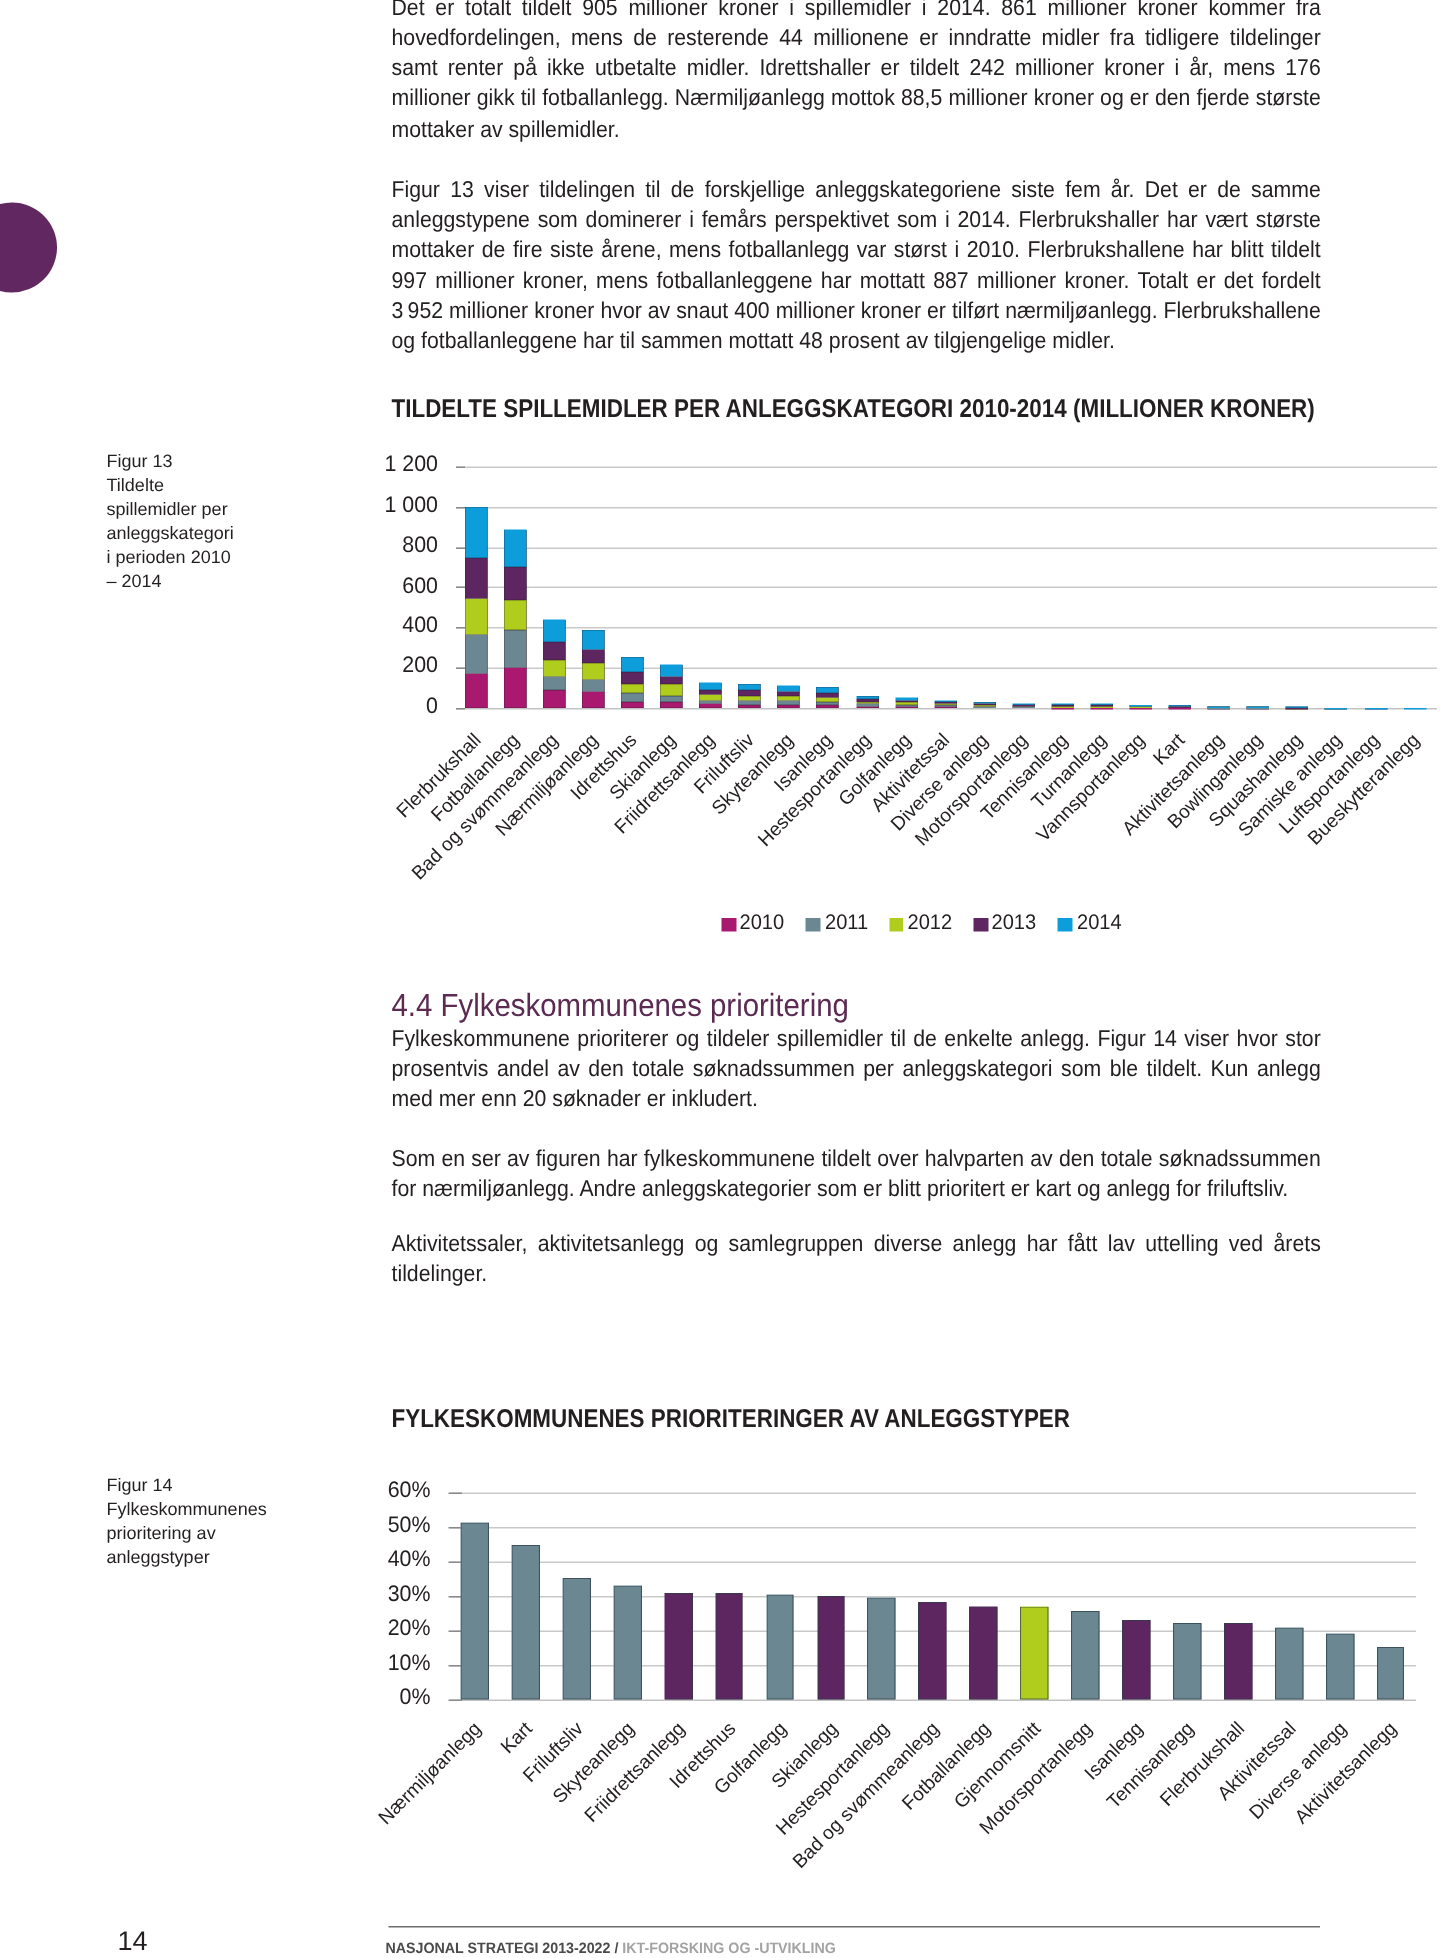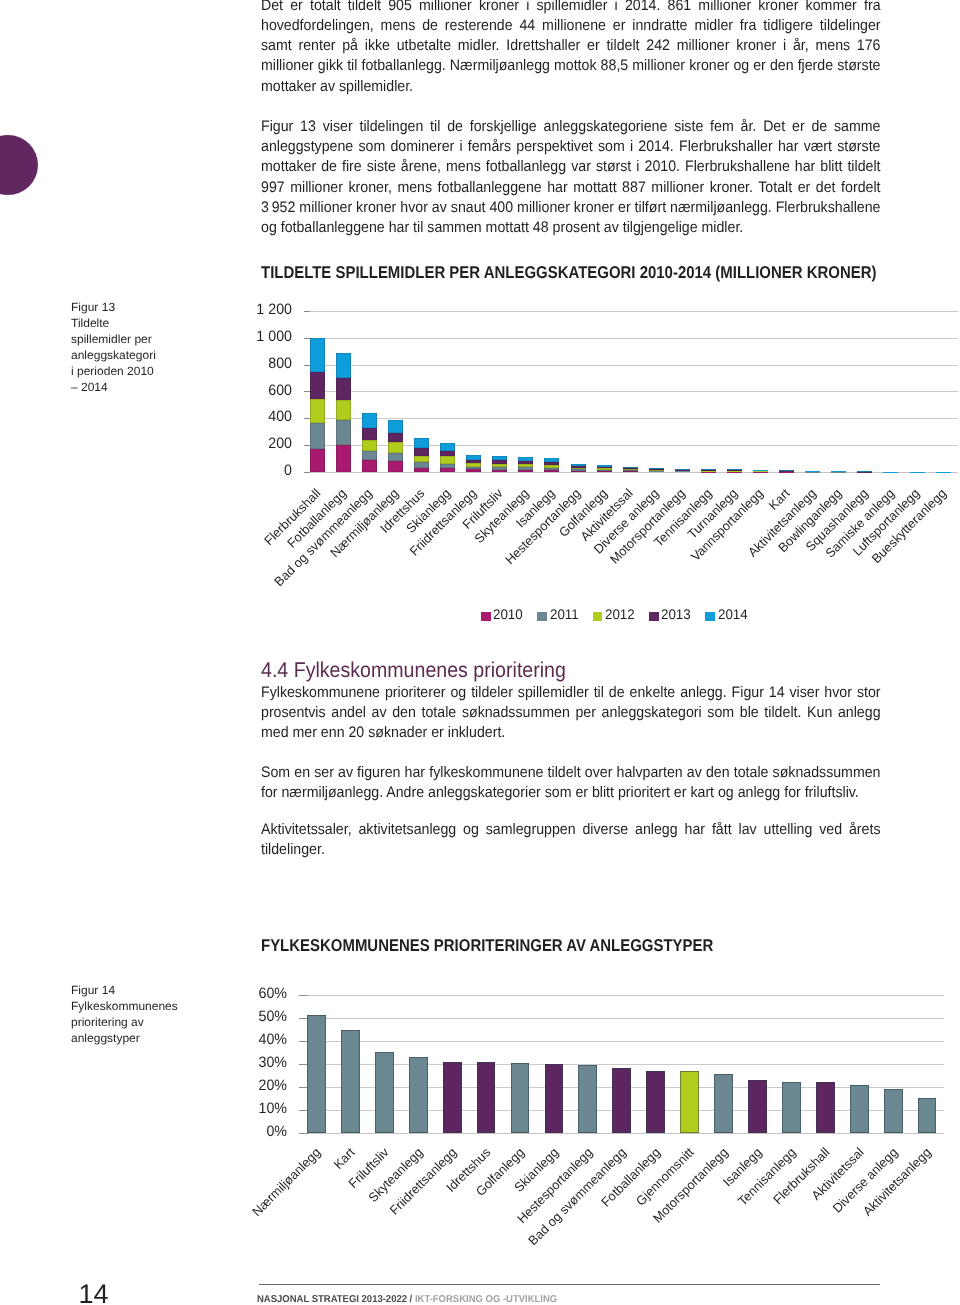--- a/index.html
+++ b/index.html
@@ -51,21 +51,21 @@
           line-height:12.8px;
           transform-origin: right top; transform: rotate(-45deg); }
 
   .legend { position:absolute; display:flex; align-items:flex-end; font-size:14px; }
   .legend-item { display:flex; align-items:flex-end; gap:2.6px; margin-right:13.0px;
                  line-height:13px; }
   .legend-item span:last-child { transform:scaleX(0.955); transform-origin:left bottom; display:inline-block;}
   .legend-swatch { width:9.6px; height:9.4px; display:inline-block; flex:0 0 auto; }
 
   .footer-rule { position:absolute; left:258.5px; top:1283.6px; width:621px; height:1.1px; background:#6c6c6c; }
-  .page-num { position:absolute; left:78.4px; top:1283.7px; font-size:27px; color:#231f20; line-height:20.4px;}
+  .page-num { position:absolute; left:78.4px; top:1283.7px; font-size:18px; color:#231f20; line-height:20.4px;}
   .footer-txt { position:absolute; left:257.2px; top:1295.3px; font-size:10px; font-weight:700;
                 line-height:10px;
                 transform:scaleX(0.949); transform-origin:left top; white-space:nowrap;}
   .footer-txt b { font-weight:700; color:#4a4a4a; }
   .footer-txt .sep { color:#4a4a4a; font-weight:700;}
   .footer-txt .rest { color:#a3a3a3; font-weight:700;}
 </style>
 </head>
 <body>
 

